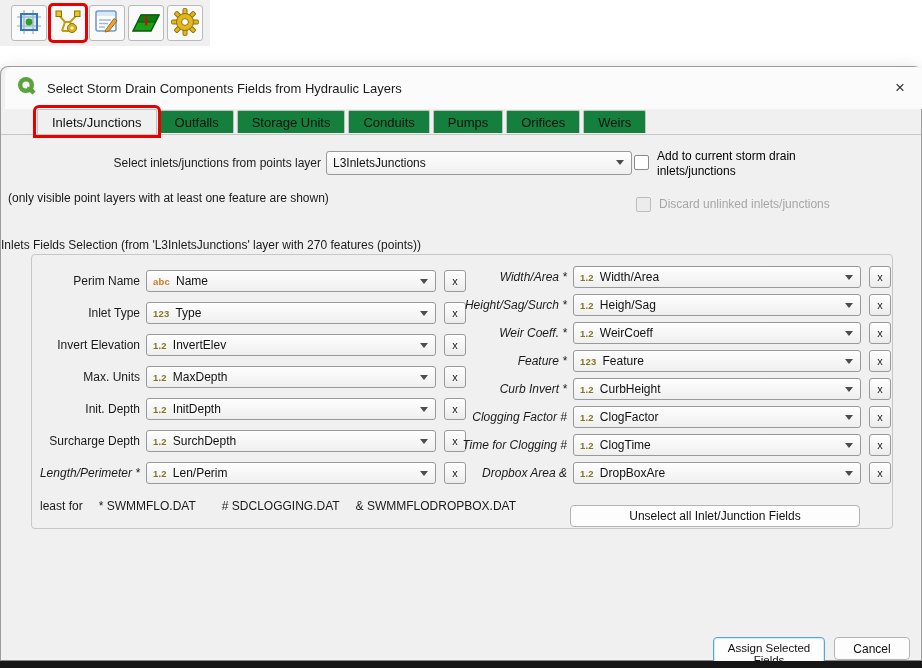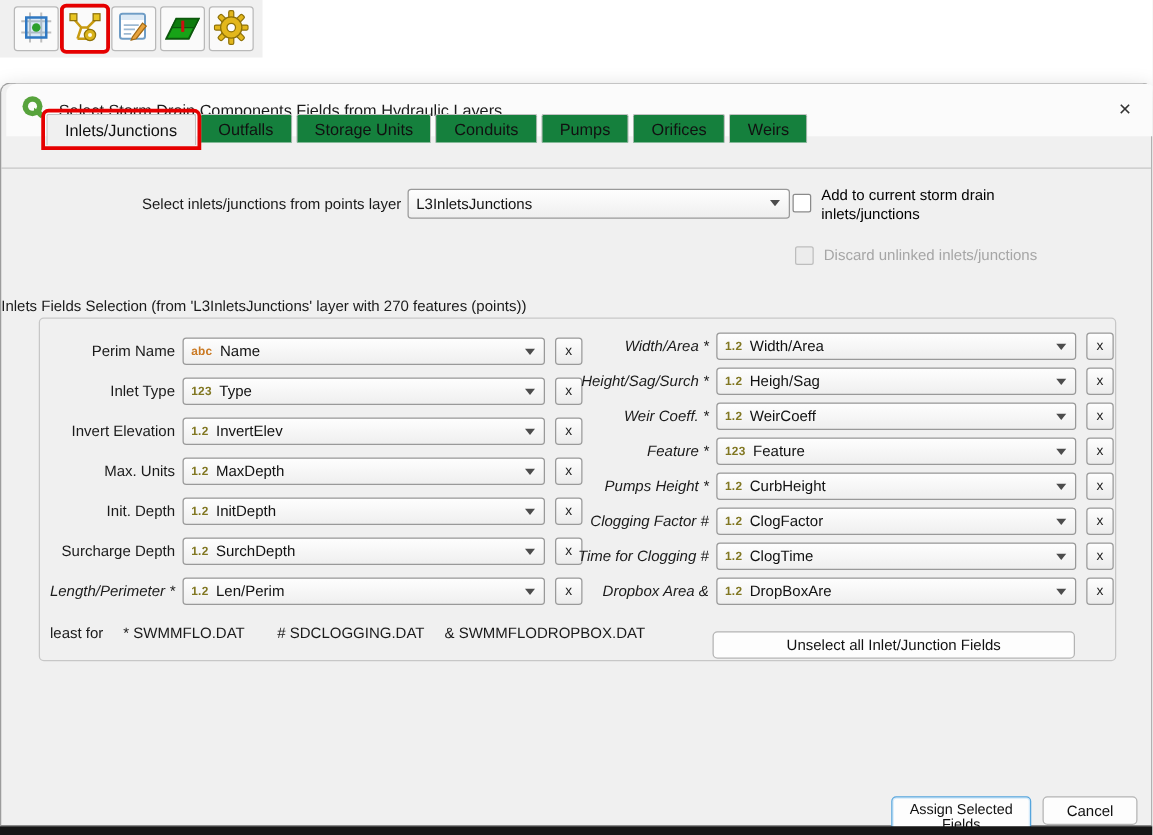--- a/index.html
+++ b/index.html
@@ -40,22 +40,22 @@
   }
   .title-text { font-size: 13px; color: #1b1b1b; }
   .close-btn {
     position: absolute; right: 10px; top: 7px; width: 30px; height: 28px;
     display: flex; align-items: center; justify-content: center;
     font-size: 17px; color: #333; background: transparent; border: none;
   }
 
   
   .tabs {
-    position: absolute; left: 36px; top: 24px; height: 25px;
-    display: flex; align-items: flex-start;
+    position: absolute; left: 36px; top: 42px; height: 25px;
+    display: flex; align-items: center;
   }
   .tab {
     height: 23px; padding: 0 14px; margin-right: 3px;
     display: flex; align-items: center;
     font-size: 13px; color: #111;
     background: #15803d; border: 1px solid #c2c2c2; border-bottom: none;
     border-radius: 2px 2px 0 0; position: relative; z-index: 1;
   }
   .tab.v-true {
     height: 25px; background: #f0f0f0; z-index: 2;
@@ -245,20 +245,21 @@
   <div class="tabpane"></div>
 
   <div class="layer-label">Select inlets/junctions from points layer</div>
   <div class="combo layer-combo">
     <span>L3InletsJunctions</span>
     <span class="caret"></span>
   </div>
   <div class="cb cb-add"></div>
   <div class="cb-add-label">Add to current storm drain inlets/junctions</div>
 
+  <div class="note">(only visible point layers with at least one feature are shown)</div>
   <div class="cb disabled cb-discard"></div>
   <div class="cb-discard-label">Discard unlinked inlets/junctions</div>
 
   <div class="section-title">Inlets Fields Selection (from 'L3InletsJunctions' layer with 270 features (points))</div>
 
   <div class="groupbox">
 
     <div class="col col-left">
 
         <div class="field-row">
@@ -368,21 +369,21 @@
           <div class="field-label v-true">Feature *</div>
           <div class="combo field-combo">
             <span class="type-badge v-123">123</span>
             <span>Feature</span>
             <span class="caret"></span>
           </div>
           <button class="xbtn">x</button>
         </div>
 
         <div class="field-row">
-          <div class="field-label v-true">Pumps Height *</div>
+          <div class="field-label v-true">Curb Invert *</div>
           <div class="combo field-combo">
             <span class="type-badge v-1-2">1.2</span>
             <span>CurbHeight</span>
             <span class="caret"></span>
           </div>
           <button class="xbtn">x</button>
         </div>
 
         <div class="field-row">
           <div class="field-label v-true">Clogging Factor #</div>

